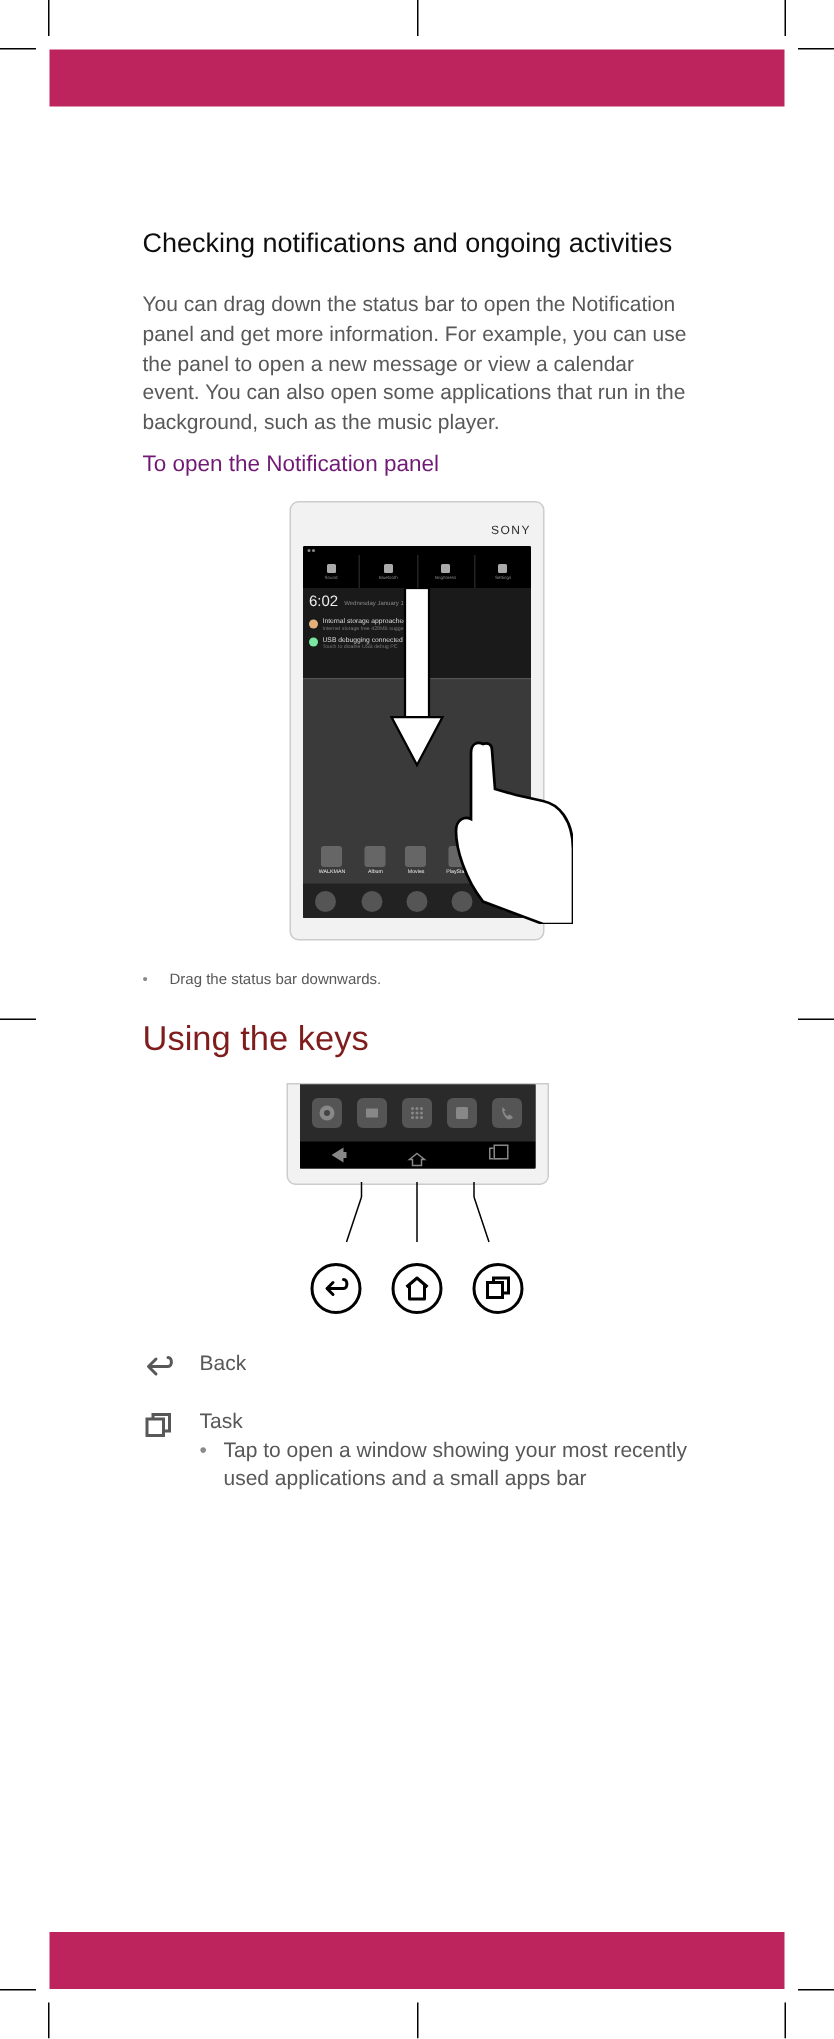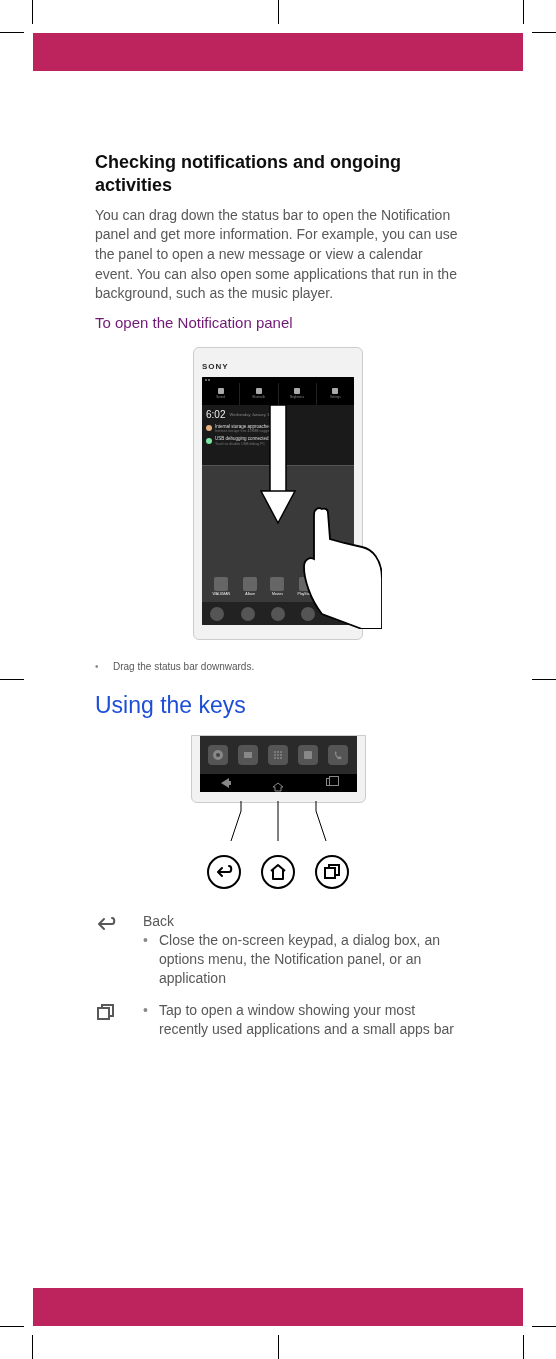--- a/index.html
+++ b/index.html
@@ -33,24 +33,24 @@
   }
   .bar-top { height: 38px; background: #bd245d; }
   .bar-bottom { position: absolute; left: 0; right: 0; bottom: 0; height: 38px; background: #bd245d; }
 
   .content {
     padding: 80px 62px 0 62px;
   }
 
   h2.section-title {
     font-size: 18px;
-    font-weight: bold;
+    font-weight: normal;
     color: #0e0e0e;
     line-height: 1.3;
-    margin-bottom: 8px;
+    margin-bottom: 19px;
   }
   p.body {
     font-size: 14px;
     line-height: 1.4;
     margin-bottom: 10px;
   }
   p.subhead {
     font-size: 15px;
     color: #701a75;
     margin-bottom: 16px;
@@ -59,23 +59,23 @@
   .phone-illus {
     width: 170px;
     margin: 0 auto 20px auto;
     background: #f2f2f2;
     border: 1px solid #ccc;
     border-radius: 6px;
     padding: 14px 8px 14px 8px;
     position: relative;
   }
   .phone-brand {
-    text-align: left;
+    text-align: right;
     font-size: 8px;
-    font-weight: bold;
+    font-weight: normal;
     letter-spacing: 1px;
     color: #2a2a2a;
     margin-bottom: 6px;
   }
   .phone-screen {
     background: #2d2d2d;
     height: 248px;
     border-radius: 1px;
     position: relative;
     overflow: hidden;
@@ -127,41 +127,41 @@
   .arrow-overlay{position:absolute;left:50%;top:28px;transform:translateX(-50%);width:42px;height:130px;pointer-events:none;}
   .arrow-overlay svg{width:100%;height:100%;}
 
   .hand{position:absolute;right:-20px;bottom:10px;width:90px;height:130px;pointer-events:none;}
   .hand svg{width:100%;height:100%;}
 
   ul.dash-list{list-style:none;padding-left:0;margin-bottom:18px;}
   ul.dash-list li{font-size:10px;line-height:1.4;position:relative;padding-left:18px;}
   ul.dash-list li:before{content:"•";position:absolute;left:0;color:#8a8a8a;}
 
-  h1.major-heading{font-size:23px;font-weight:normal;color:#1d4ed8;margin-bottom:16px;}
+  h1.major-heading{font-size:23px;font-weight:normal;color:#7f1d1d;margin-bottom:16px;}
 
   .keys-illus{width:175px;margin:0 auto 24px auto;position:relative;}
   .keys-device{background:#f2f2f2;border:1px solid #ccc;border-radius:0 0 6px 6px;padding:0 8px 10px 8px;}
   .keys-screen{background:#2d2d2d;height:56px;border-radius:0 0 1px 1px;display:flex;flex-direction:column;}
   .keys-dock{flex:1;background:#2a2a2a;display:flex;align-items:center;justify-content:space-around;padding:0 4px;}
   .keys-dock-ico{width:20px;height:20px;border-radius:4px;background:#555;display:flex;align-items:center;justify-content:center;}
   .keys-nav{height:18px;background:#000;display:flex;align-items:center;justify-content:space-around;}
   .nav-shape{width:14px;height:10px;position:relative;}
   .nav-back{width:0;height:0;border-top:5px solid transparent;border-bottom:5px solid transparent;border-right:8px solid #888;margin-left:2px;}
   .nav-back:after{content:"";position:absolute;left:8px;top:3px;width:4px;height:4px;background:#888;}
   .nav-task{width:8px;height:8px;border:1px solid #888;margin:0 auto;position:relative;}
   .nav-task:before{content:"";position:absolute;left:2px;top:-3px;width:8px;height:8px;border:1px solid #888;background:#000;}
 
   .lead-lines{position:relative;height:60px;margin-top:-2px;}
   .lead-lines svg{width:100%;height:100%;}
 
   .key-circles{display:flex;justify-content:center;gap:20px;margin-top:-6px;margin-bottom:4px;}
   .circle-icon{width:34px;height:34px;border:2px solid #010101;border-radius:50%;display:flex;align-items:center;justify-content:center;}
 
-  .key-def{display:flex;gap:24px;margin-bottom:14px;align-items:flex-start;}
+  .key-def{display:flex;gap:14px;margin-bottom:14px;align-items:flex-start;}
   .key-def .glyph{width:24px;flex-shrink:0;padding-top:2px;}
   .key-def .text{flex:1;}
   .key-def .name{font-size:14px;color:#585858;margin-bottom:2px;}
   .key-def ul{list-style:none;padding:0;}
   .key-def li{font-size:14px;line-height:1.35;position:relative;padding-left:16px;color:#585858;}
   .key-def li:before{content:"•";position:absolute;left:0;color:#8a8a8a;}
 </style>
 </head>
 <body>
 
@@ -368,34 +368,34 @@
 
     <div class="key-def">
       <div class="glyph">
         <svg width="22" height="18" viewBox="0 0 22 18">
             <path d="M 17 3 C 20 3 20 9 17 9 L 5 9 M 9 4 L 4 9 L 9 14" fill="none" stroke="#585858" stroke-width="2" stroke-linecap="round" stroke-linejoin="round"></path>
           </svg>
       </div>
       <div class="text">
         <div class="name">Back</div>
         <ul>
-          <li>Close the on-screen keypad, a dialog box, an options menu, the Notification panel, or an application</li>
         </ul>
       </div>
     </div>
 
 
     <div class="key-def">
       <div class="glyph">
         <svg width="22" height="18" viewBox="0 0 22 18">
             <rect x="3" y="5" width="11" height="11" fill="none" stroke="#585858" stroke-width="2"></rect>
             <path d="M7 5 L7 2 L18 2 L18 13 L14 13" fill="none" stroke="#585858" stroke-width="2"></path>
           </svg>
       </div>
       <div class="text">
+        <div class="name">Task</div>
         <ul>
           <li>Tap to open a window showing your most recently used applications and a small apps bar</li>
         </ul>
       </div>
     </div>
 
   </div>
 
   <div class="bar-bottom"></div>
 </div>

